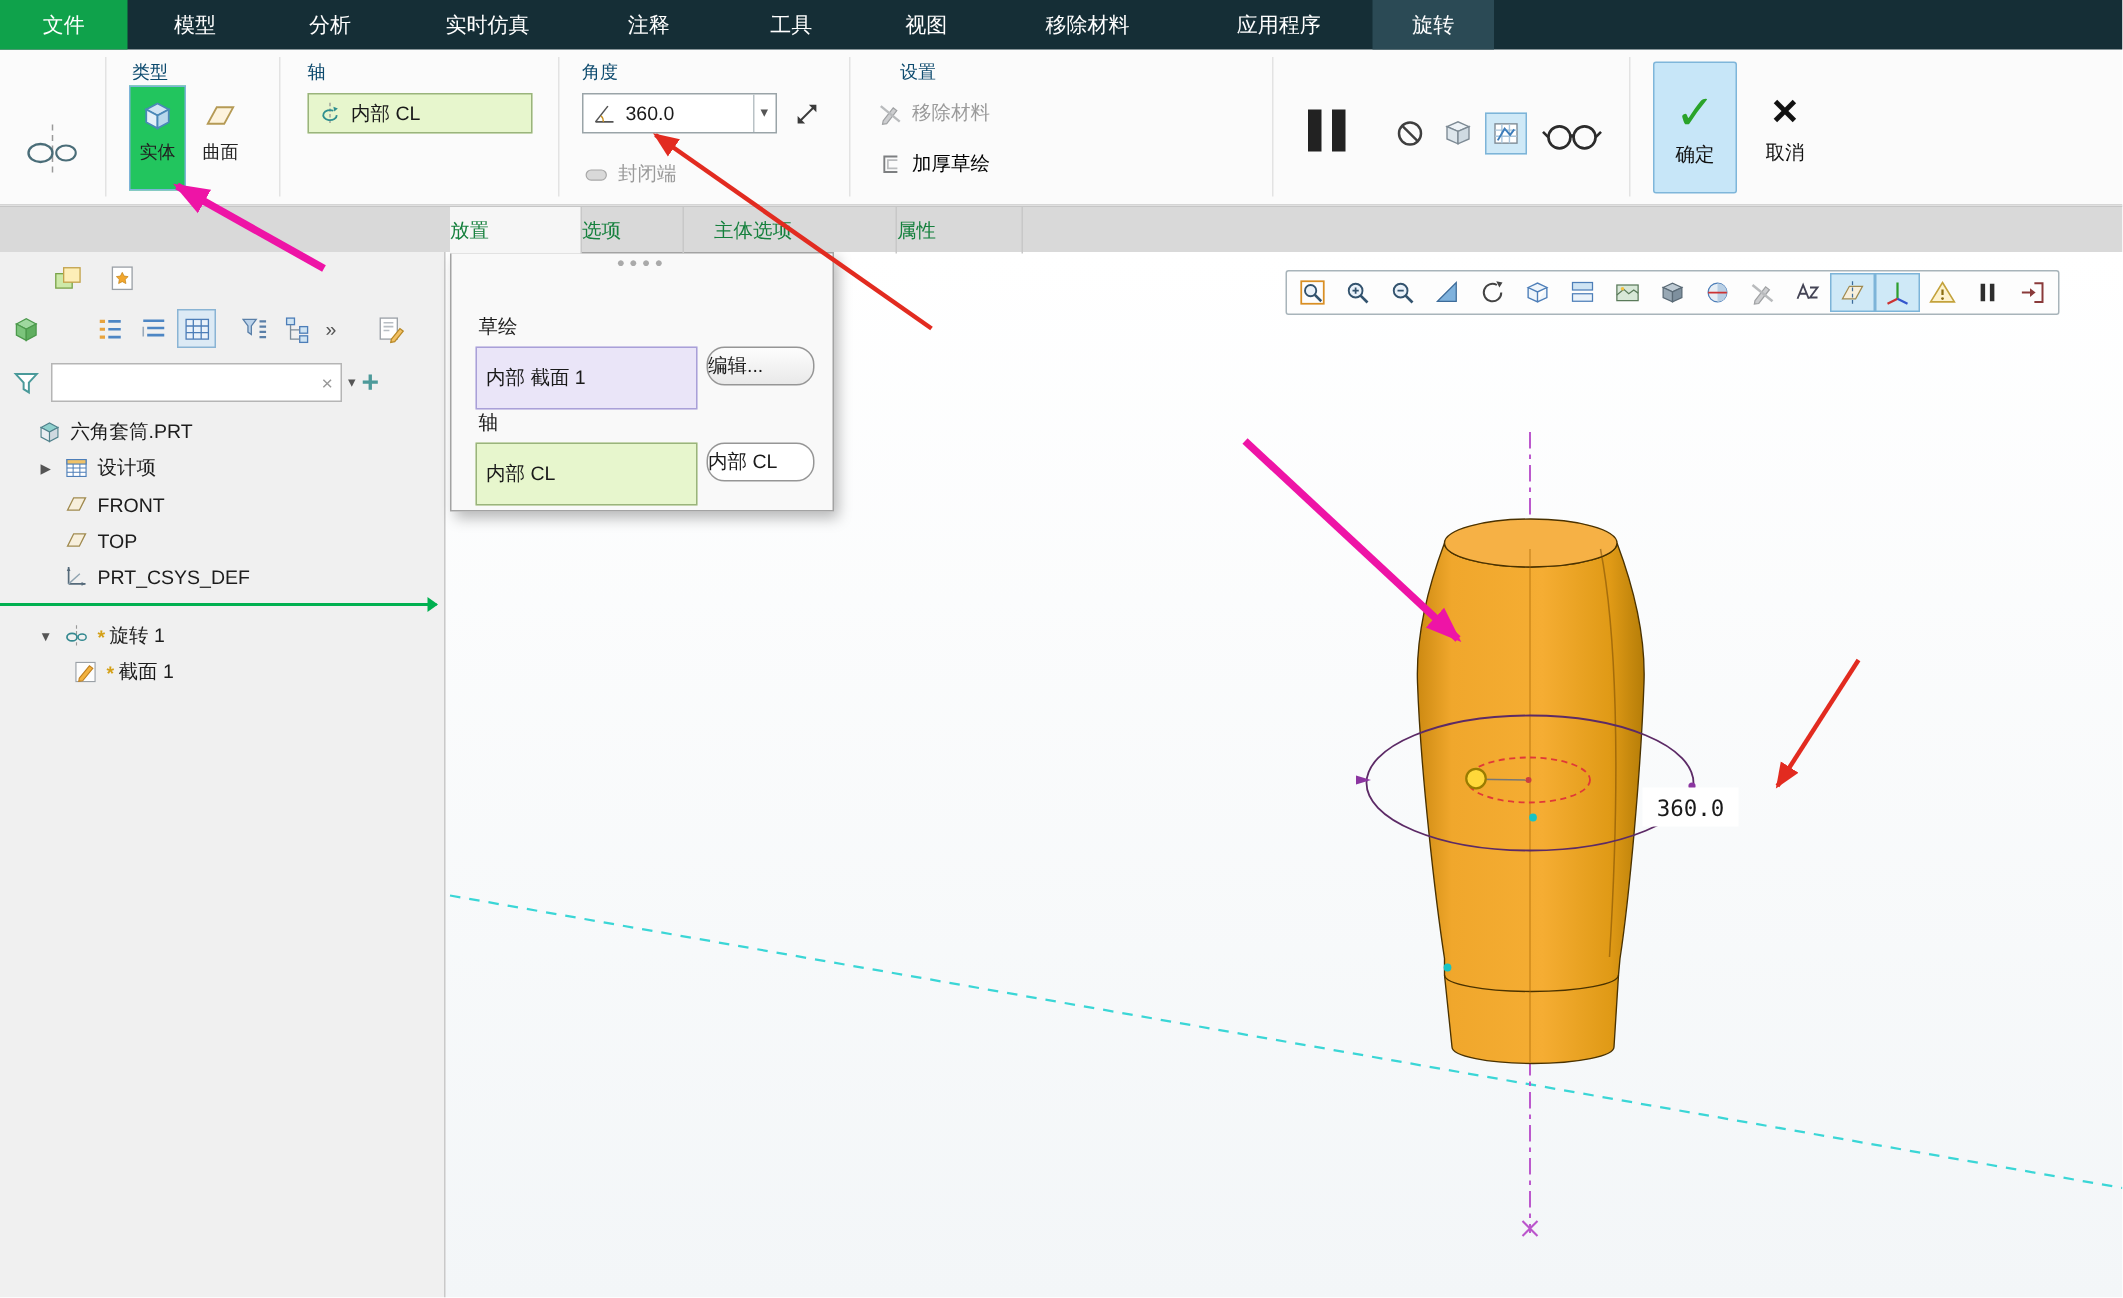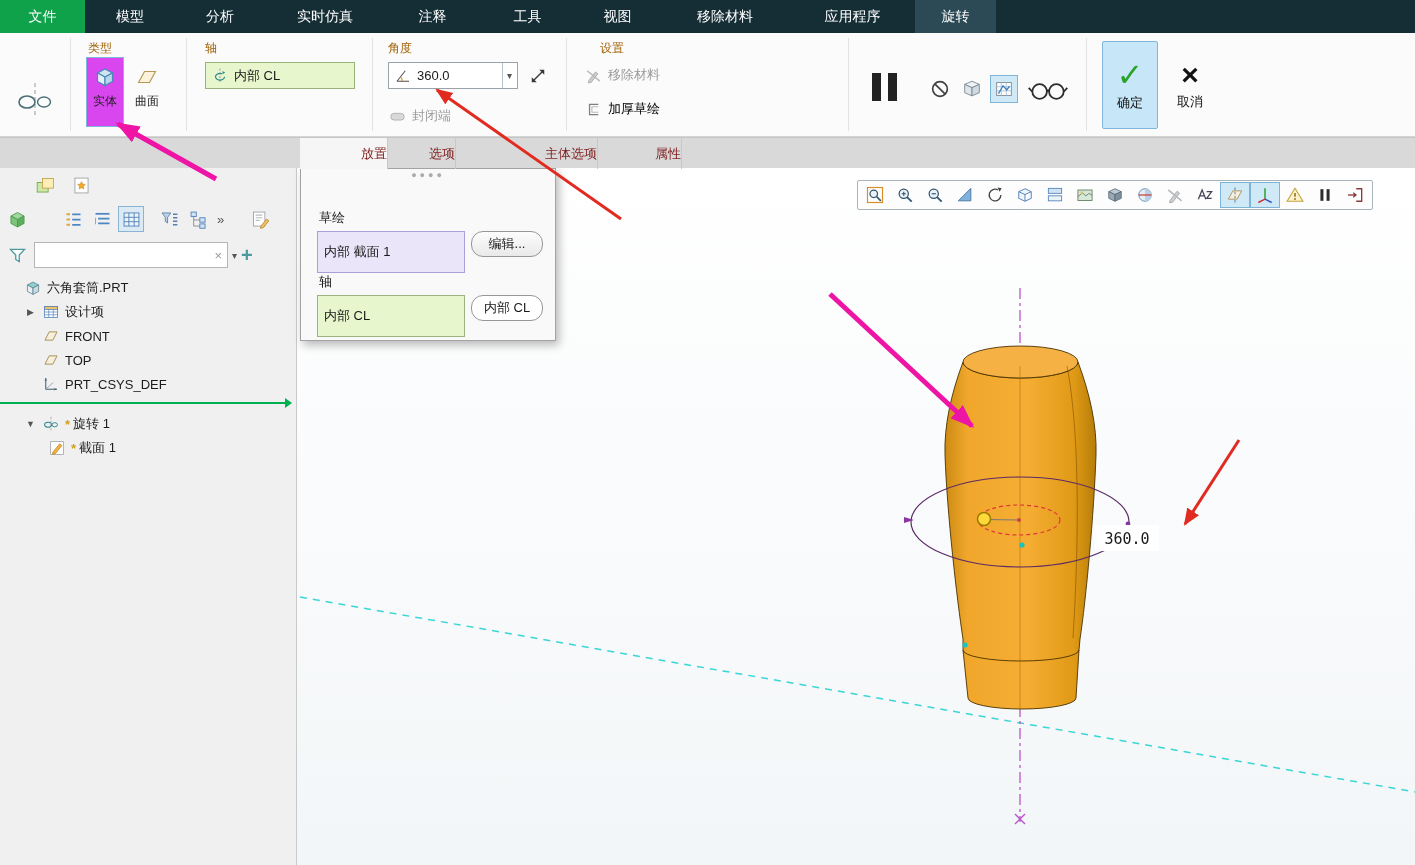--- a/index.html
+++ b/index.html
@@ -11,26 +11,26 @@
   .menubar { position:absolute; top:0; left:0; width:100%; height:33px;
     background:#152e36; display:flex; color:#fff; font-size:14px; z-index:45; }
   .menu-file { background:#0fa24b; display:flex; align-items:center; justify-content:center; }
   .menu-tab { display:flex; align-items:center; justify-content:center; cursor:default; }
   .menu-tab.active { background:#2b4a55; }
 
   
   .ribbon { position:absolute; top:33px; left:0; width:100%; height:104px;
     background:#fbfbfb; border-bottom:1px solid #d5d5d5; z-index:44; }
   .rsep { position:absolute; top:5px; bottom:5px; width:1px; background:#e3e3e3; }
-  .rlabel { position:absolute; top:7px; font-size:12px; color:#a16207; }
+  .rlabel { position:absolute; top:7px; font-size:12px; color:#0c4a6e; }
   .rbtn-lg { position:absolute; width:38px; height:70px; display:flex; flex-direction:column;
     align-items:center; padding-top:7px; gap:4px; font-size:12px; color:#222;
     border:1px solid transparent; }
   .rbtn-lg svg { width:24px; height:24px; }
-  .rbtn-lg.selected { background:#d946ef; border-color:#7db4d8;text-align:center; }
+  .rbtn-lg.selected { background:#22c55e; border-color:#7db4d8;text-align:center; }
   .field { position:absolute; display:flex; align-items:center; gap:5px; height:27px;
     border:1px solid #9aa4a8; background:#fff; font-size:13px; color:#1a1a1a; padding:0 5px; }
   .field svg { width:18px; height:18px; flex:none; }
   .field.green { background:#e7f6cd; border-color:#9ab47c; }
   .caret { margin-left:auto; border-left:1px solid #b9c2c6; padding-left:4px;
     align-self:stretch; display:flex; align-items:center; color:#555; font-size:10px; }
   .rsmall { position:absolute; display:flex; align-items:center; gap:5px; height:24px; font-size:13px; }
   .rsmall svg { width:19px; height:19px; }
   .gray { color:#9b9b9b; }
   .icon-btn { position:absolute; display:flex; align-items:center; justify-content:center;
@@ -42,22 +42,22 @@
     background:#c7e6f8; border:1px solid #7fb6da; border-radius:2px; display:flex;
     flex-direction:column; align-items:center; justify-content:center; gap:3px; font-size:13px; color:#111; }
   .ok-check { font-size:32px; line-height:1; color:#2aa32a; font-weight:bold; }
   .cancel-btn { position:absolute; left:1164px; top:8px; width:52px; height:88px; display:flex;
     flex-direction:column; align-items:center; justify-content:center; gap:3px; font-size:13px; color:#111; }
   .cancel-x { font-size:30px; line-height:1; color:#111; font-weight:bold; }
 
   
   .tabstrip { position:absolute; top:137px; left:0; width:100%; height:31px;
     background:#d9d9d9; border-top:1px solid #c6c6c6; z-index:43; }
-  .dtab { position:absolute; top:0; height:31px; line-height:31px; text-align:right;
-    font-size:13px; color:#7f1d1d; border-right:1px solid #c8c8c8; }
+  .dtab { position:absolute; top:0; height:31px; line-height:31px; text-align:left;
+    font-size:13px; color:#15803d; border-right:1px solid #c8c8c8; }
   .dtab.active { background:#f6f6f6; }
 
   
   .viewport { position:absolute; left:297px; top:168px; width:1118px; height:697px;
     background:linear-gradient(180deg,#ffffff 0%,#f3f6f8 100%); z-index:10; }
   .gfxbar { position:absolute; left:560px; top:12px; height:30px; display:flex; align-items:center;
     background:#fdfdfd; border:1px solid #a8b4ba; border-radius:2px; padding:0 2px; z-index:15; }
   .gico { width:30px; height:26px; display:flex; align-items:center; justify-content:center;
     border:1px solid transparent; }
   .gico svg { width:20px; height:20px; }
@@ -94,21 +94,21 @@
   
   .ppanel { position:absolute; left:300px; top:168px; width:256px; height:173px;
     background:#f9f9f9; border:1px solid #a3a3a3; box-shadow:3px 4px 9px rgba(0,0,0,.28); z-index:40; }
   .ppanel .dots { position:absolute; top:1px; left:0; right:0; text-align:center;
     color:#aaa; font-size:9px; letter-spacing:3px; }
   .plabel { position:absolute; font-size:13px; color:#1c1c1c; }
   .pfield { position:absolute; height:42px; width:148px; display:flex; align-items:center;
     font-size:13px; color:#1a1a1a; padding:0 6px; border:1px solid; }
   .pfield.lavender { background:#eae5f8; border-color:#a9a0d8; }
   .pfield.green { background:#e7f6cd; border-color:#9ab47c; }
-  .pbtn { position:absolute; height:26px; display:flex; align-items:center; justify-content:center;
+  .pbtn { position:absolute; height:26px; display:flex; align-items:center; 
     font-size:13px; color:#1a1a1a; border:1px solid #969696; border-radius:12px;
     background:linear-gradient(#fdfdfd,#e9e9e9); }
 
   .arrows { position:absolute; left:0; top:0; z-index:60; pointer-events:none; }
   .hiddendefs { position:absolute; width:0; height:0; overflow:hidden; }
 </style>
 </head>
 <body>
 
 <svg class="hiddendefs" aria-hidden="true">

